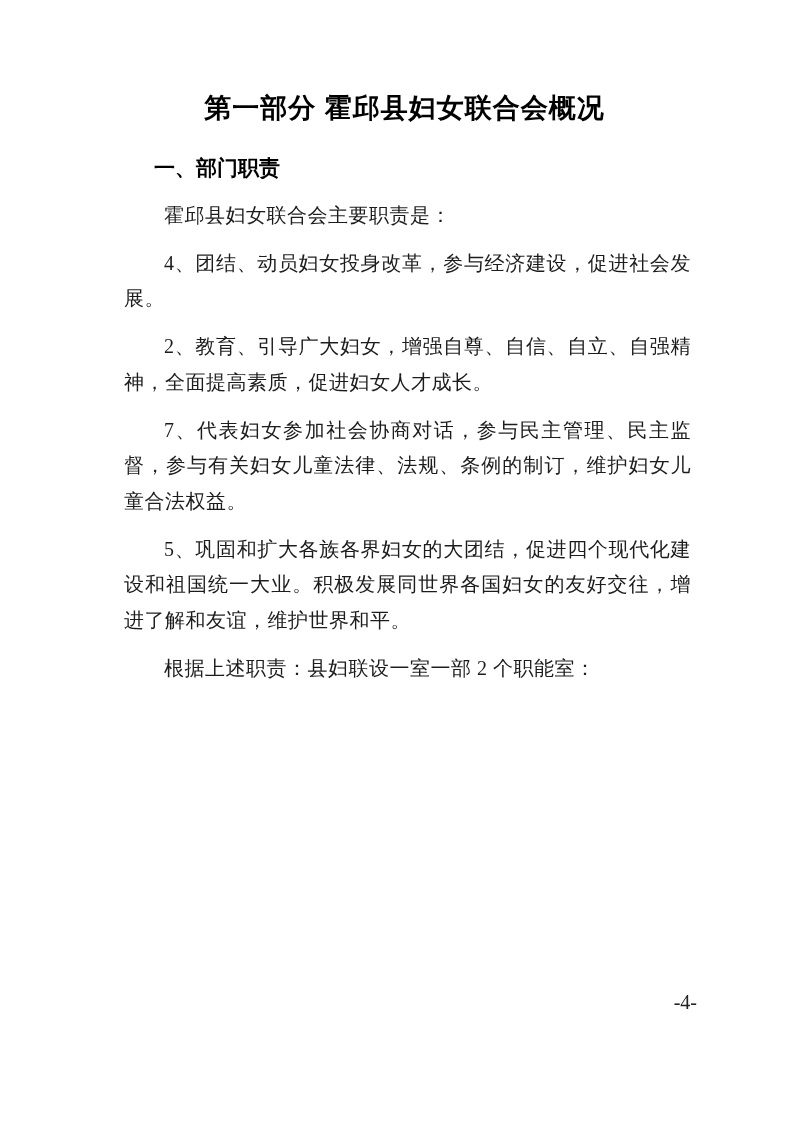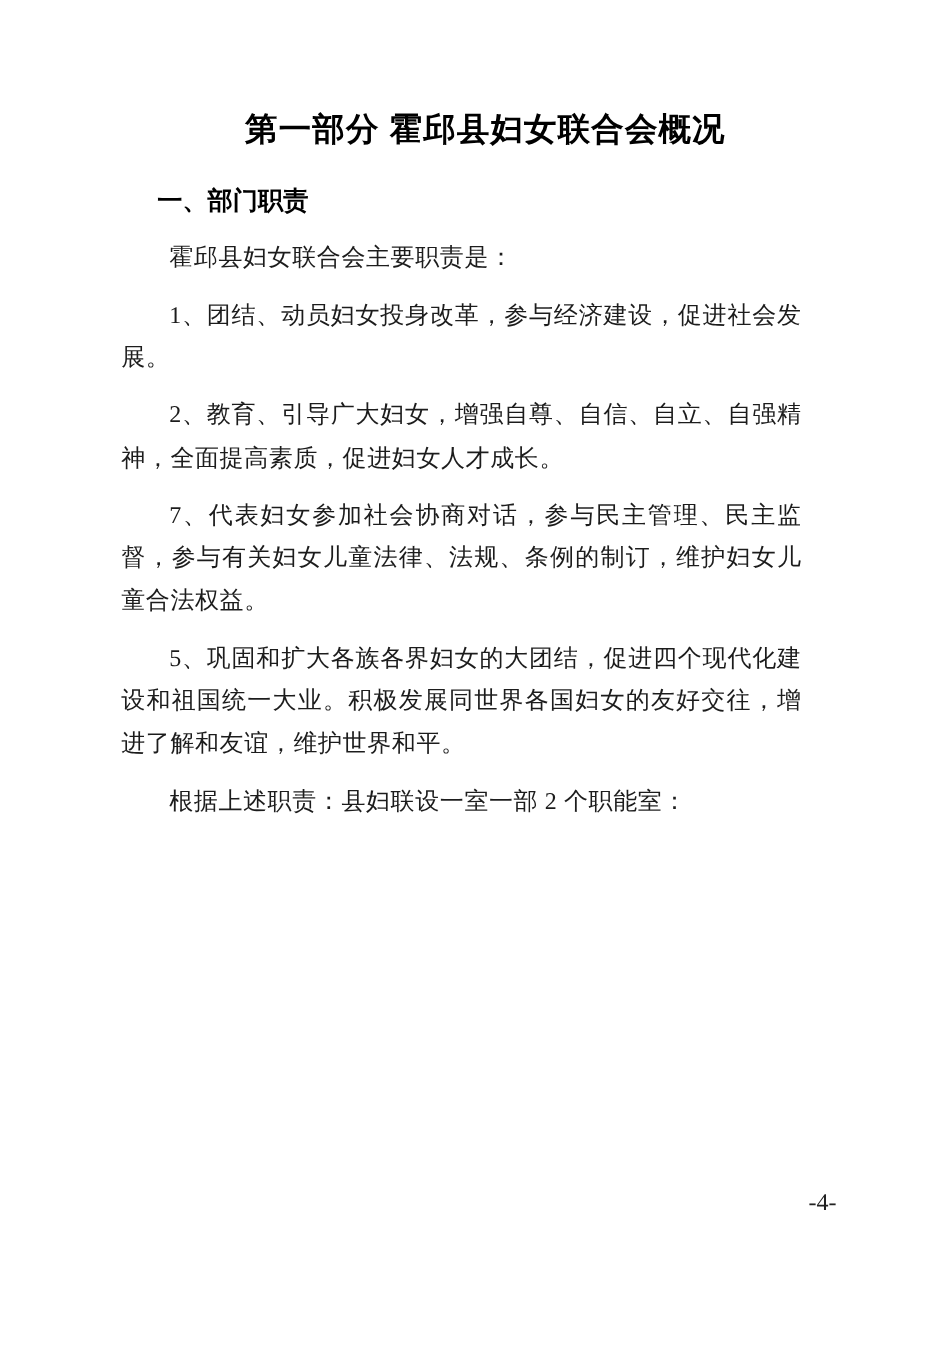--- a/index.html
+++ b/index.html
@@ -23,21 +23,21 @@
     text-align: center;
     font-family: "Liberation Sans", "DejaVu Sans", sans-serif;
     font-weight: bold;
     font-size: 27px;
     line-height: 36px;
     letter-spacing: 1px;
     color: #000000;
   }
   .content {
     position: absolute;
-    left: 89px;
+    left: 112px;
     top: 149px;
     width: 591px;
     color: #1c1c1c;
   }
   .section-heading {
     margin: 0;
     font-family: "Liberation Sans", "DejaVu Sans", sans-serif;
     font-weight: bold;
     font-size: 21px;
     line-height: 37px;
@@ -69,21 +69,21 @@
 <div class="page">
 
   <h1 class="doc-title">第一部分 霍邱县妇女联合会概况</h1>
 
   <div class="content">
 
     <h2 class="section-heading">一、部门职责</h2>
 
     <p>霍邱县妇女联合会主要职责是：</p>
 
-    <p>1、团结、动员妇女投身改革，参与经济建设，促进社会发展。</p>
+    <p>4、团结、动员妇女投身改革，参与经济建设，促进社会发展。</p>
 
     <p>2、教育、引导广大妇女，增强自尊、自信、自立、自强精神，全面提高素质，促进妇女人才成长。</p>
 
     <p>7、代表妇女参加社会协商对话，参与民主管理、民主监督，参与有关妇女儿童法律、法规、条例的制订，维护妇女儿童合法权益。</p>
 
 
     <p>5、巩固和扩大各族各界妇女的大团结，促进四个现代化建设和祖国统一大业。积极发展同世界各国妇女的友好交往，增进了解和友谊，维护世界和平。</p>
 
 
     <p>根据上述职责：县妇联设一室一部 2 个职能室：</p>

